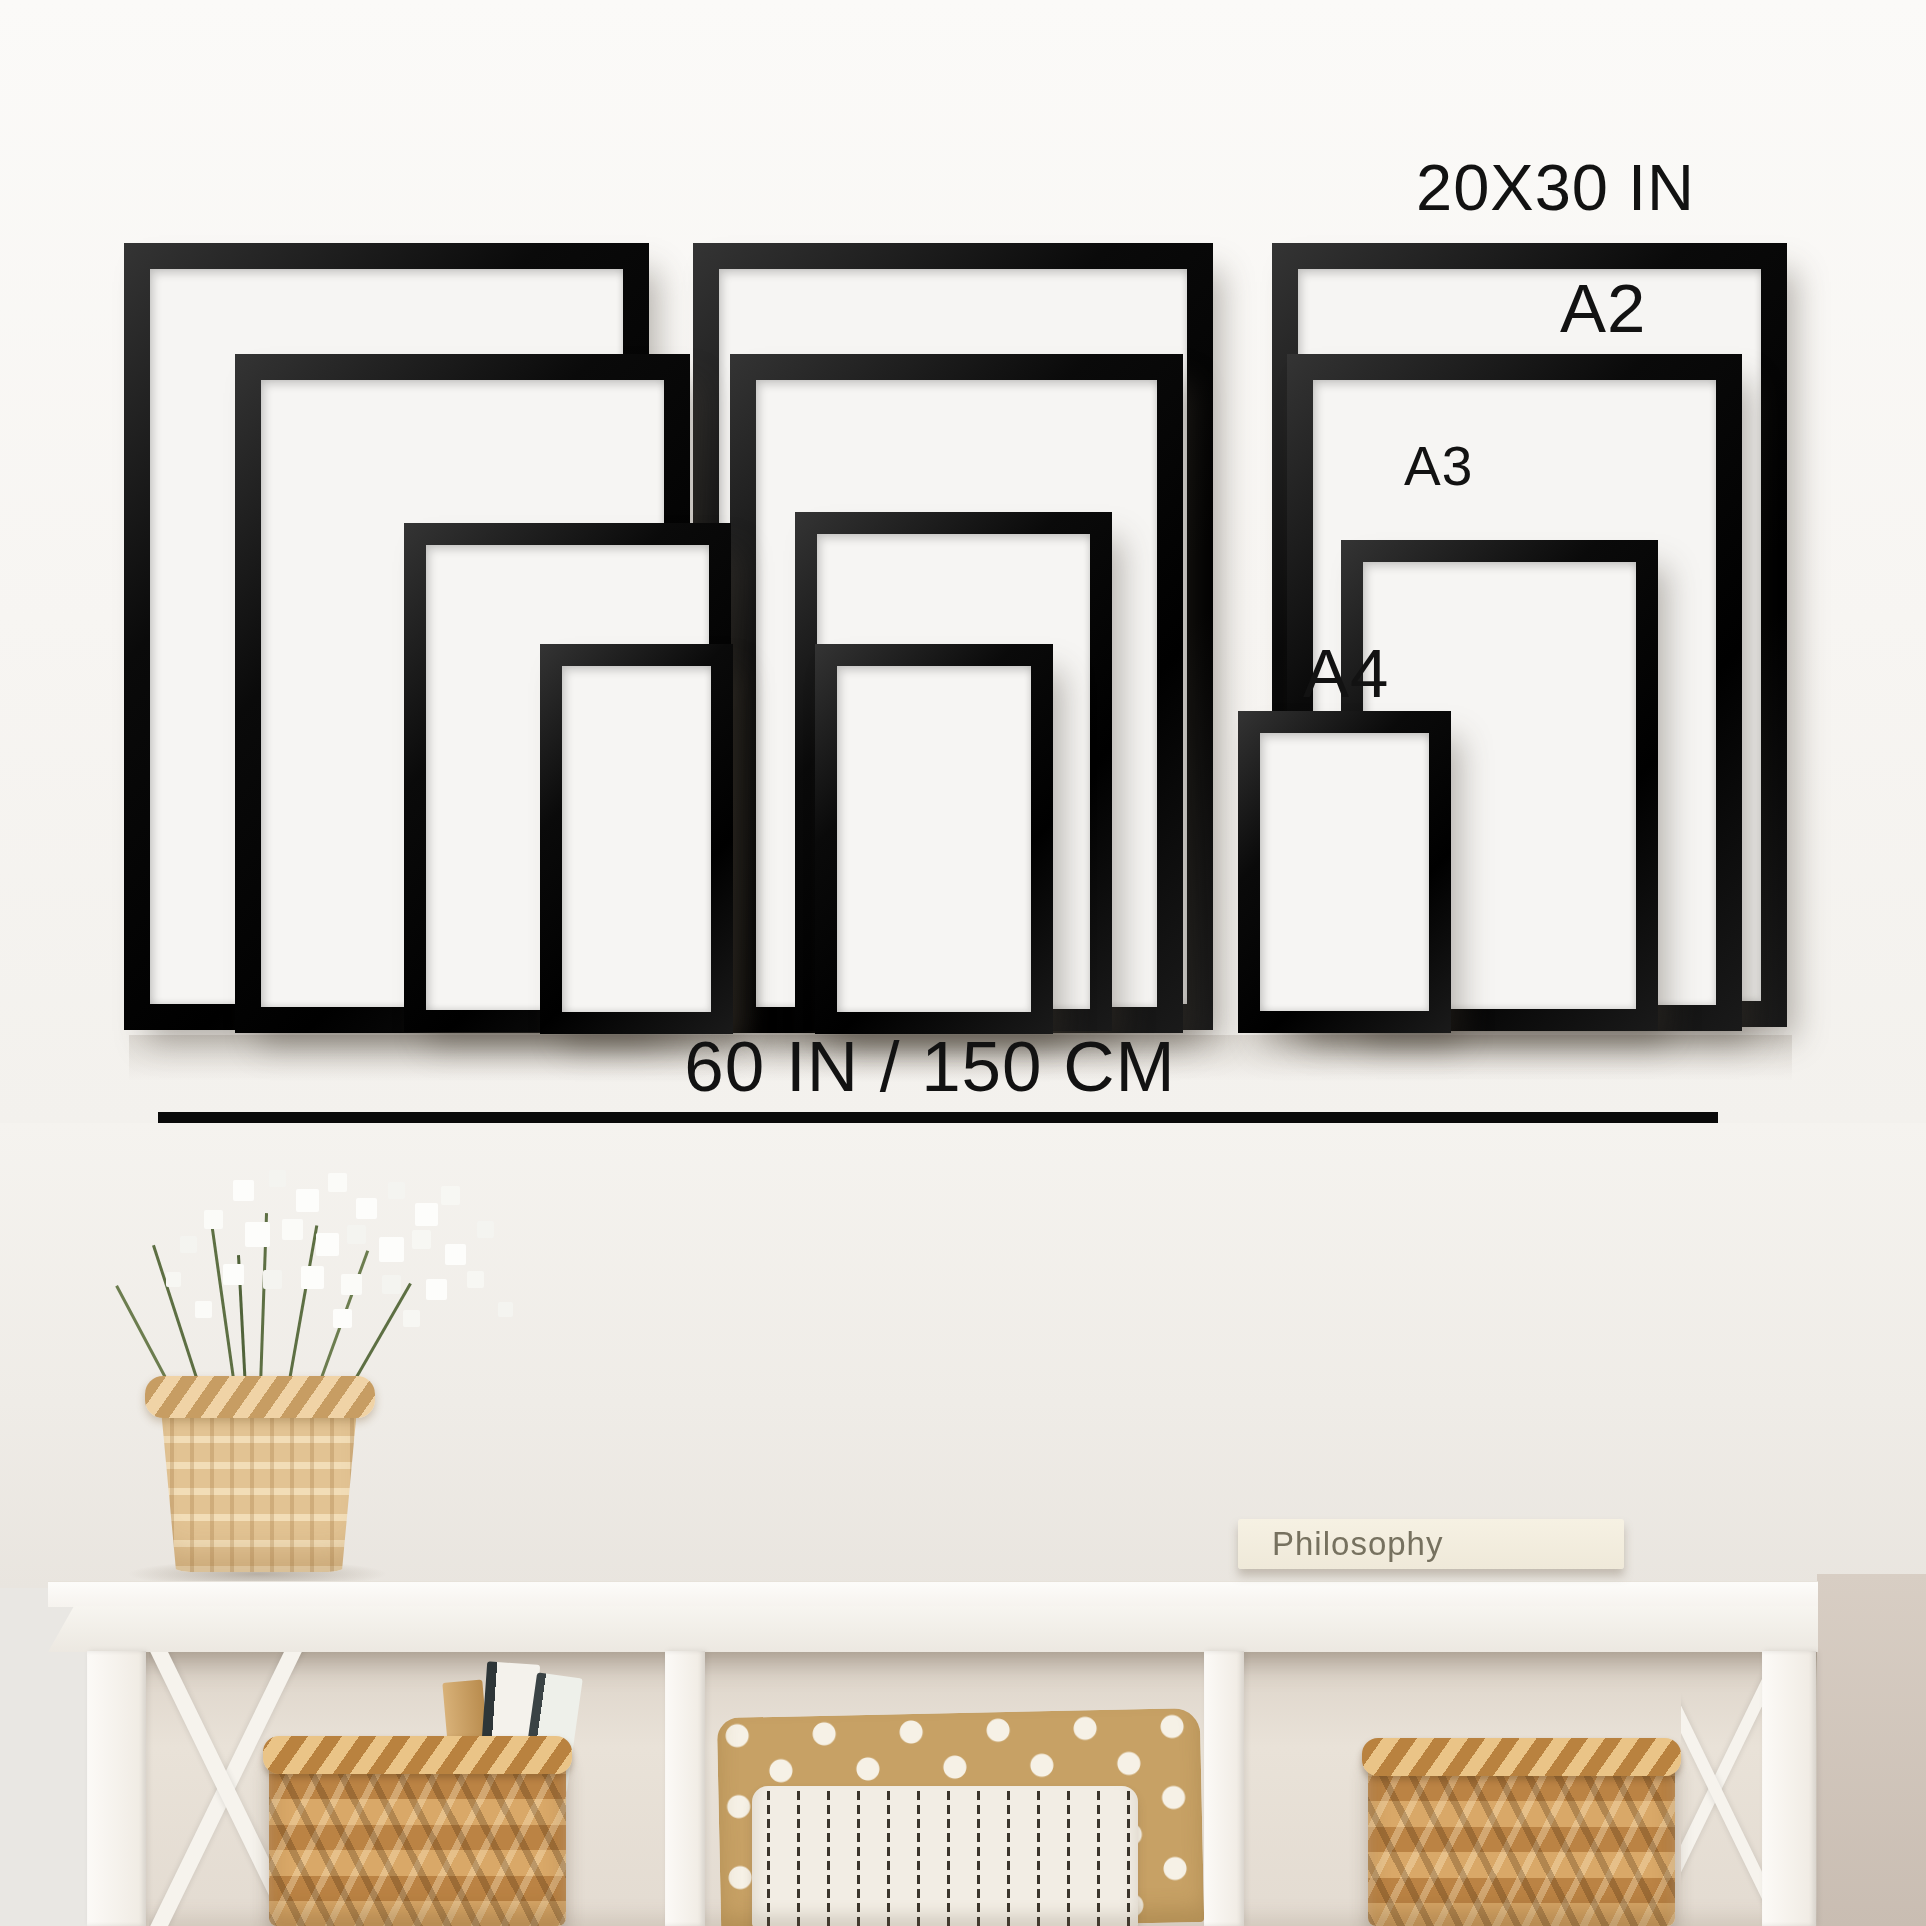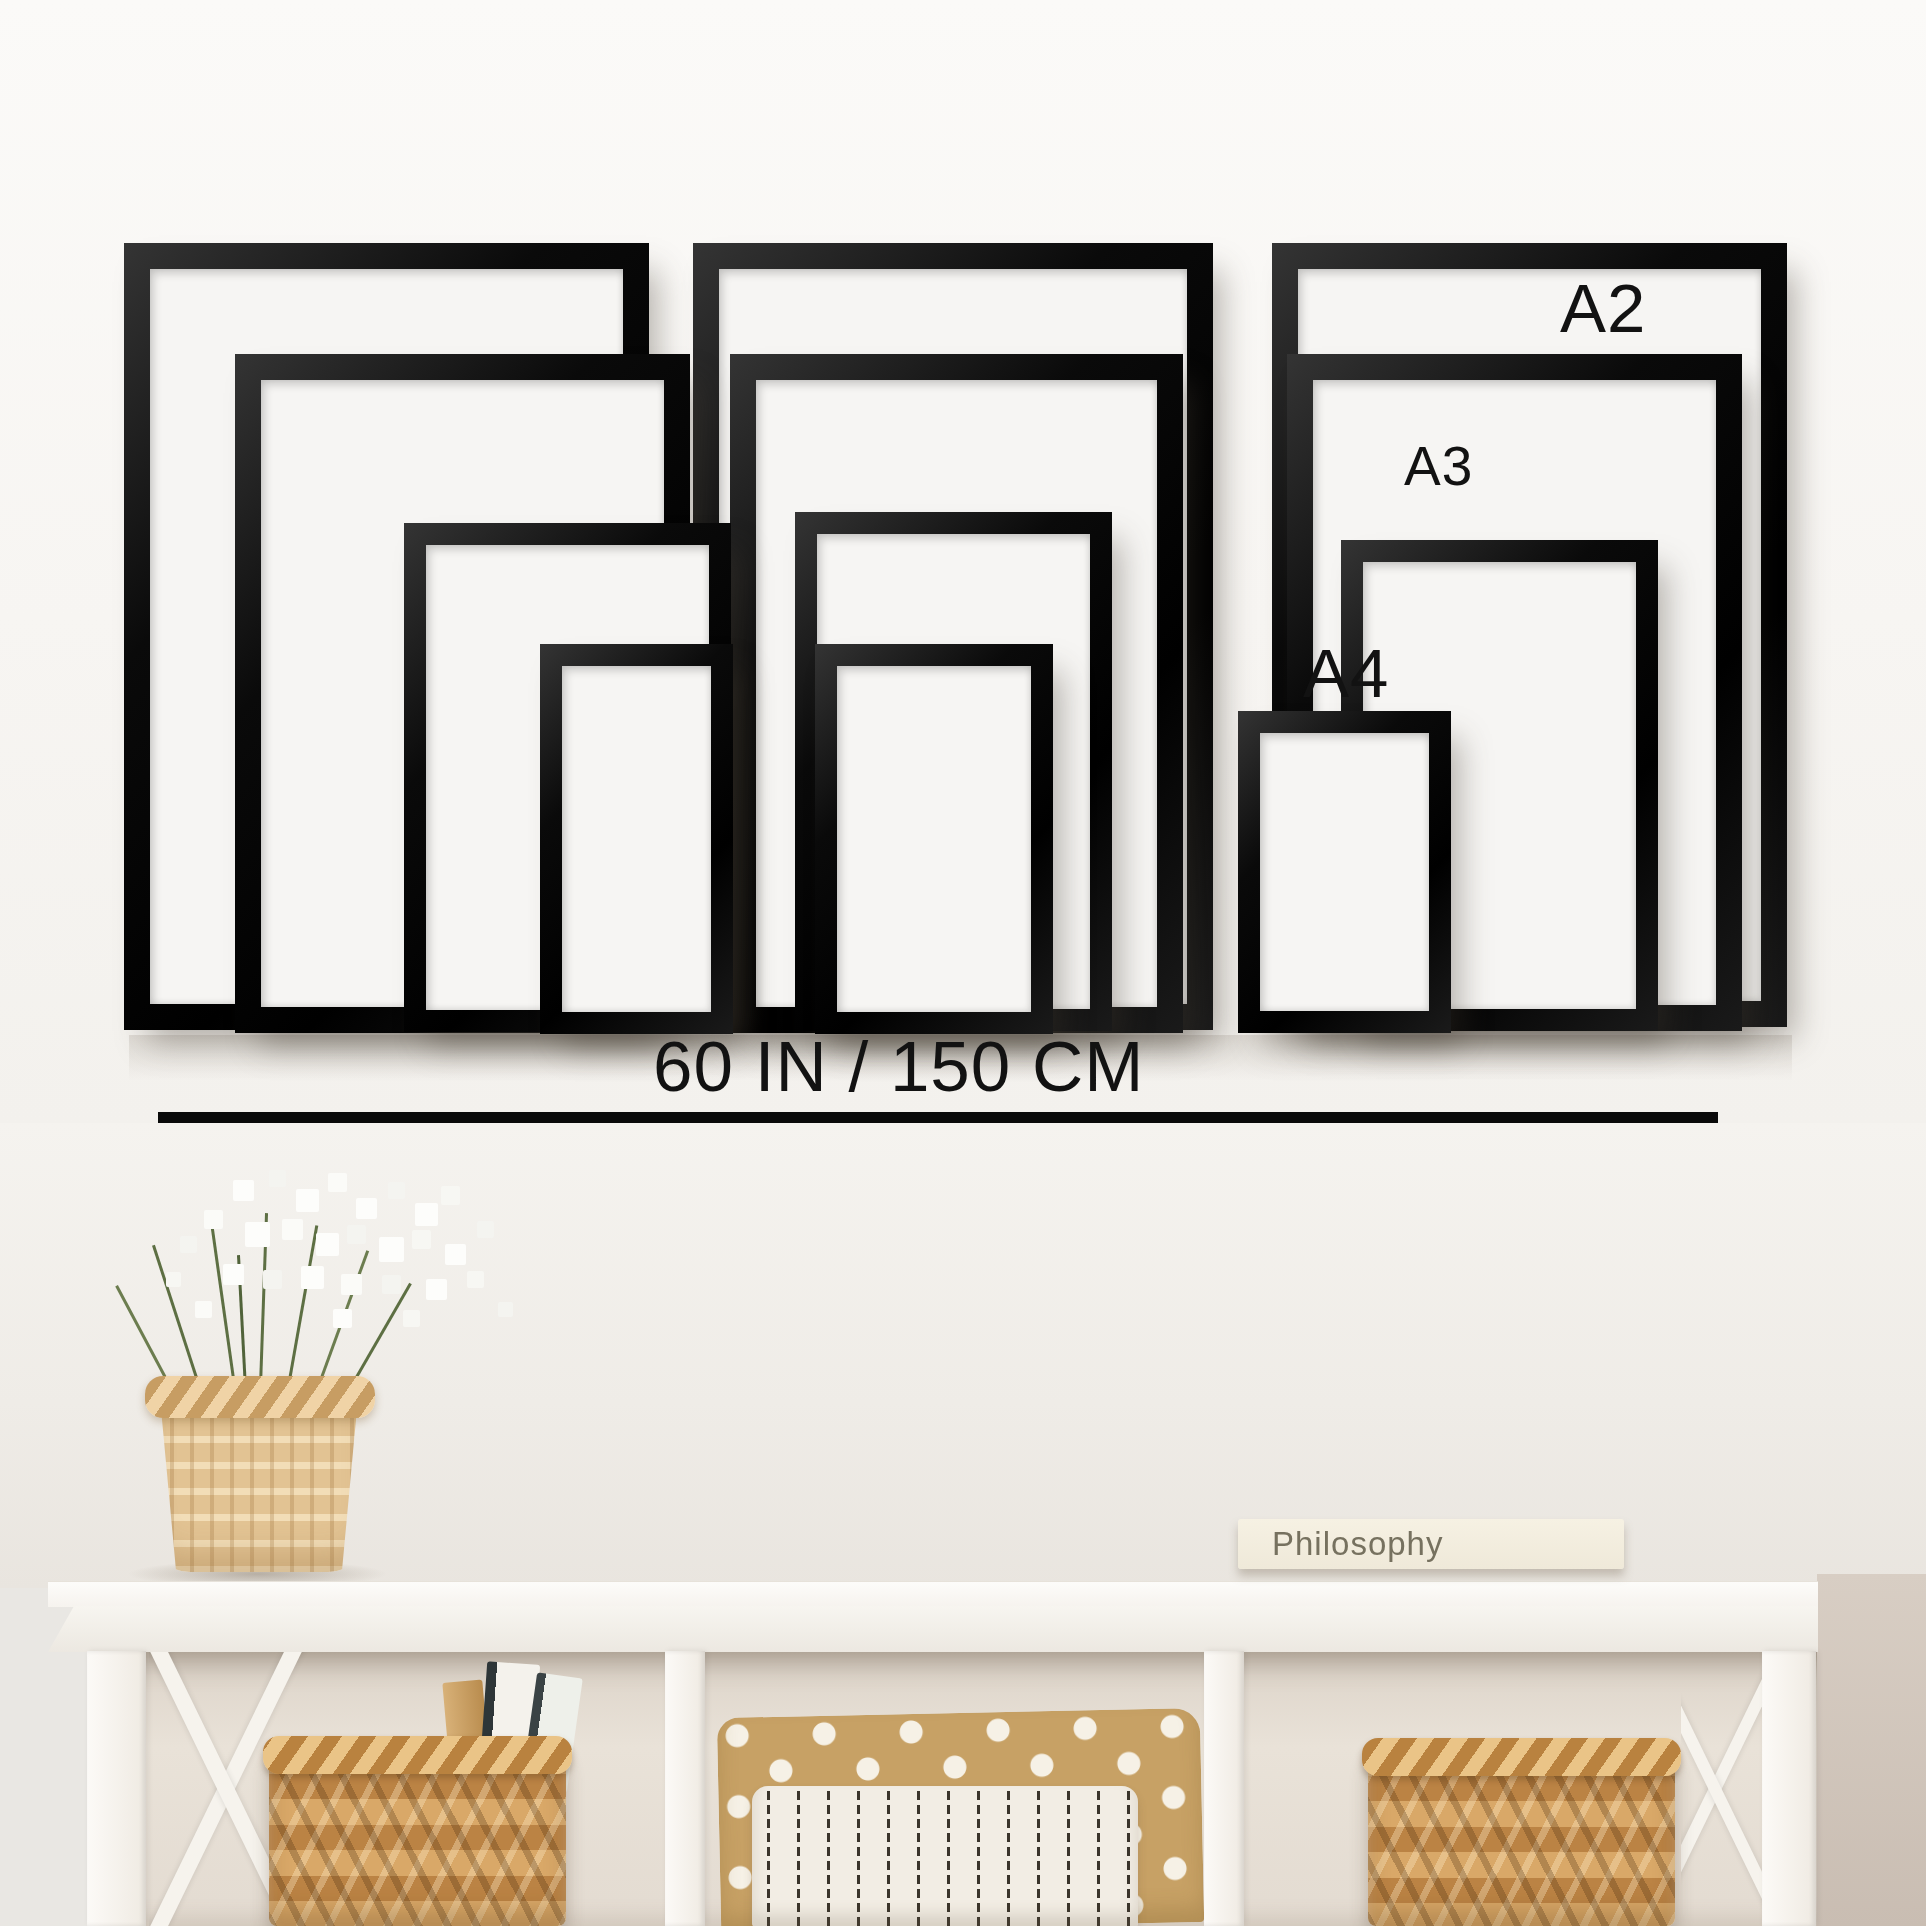--- a/index.html
+++ b/index.html
@@ -41,21 +41,21 @@
   
   .size-label{position:absolute;z-index:6;color:#121212;letter-spacing:1px;
     font-weight:400;white-space:nowrap;}
   #lbl-size-large{left:1366px;top:150px;width:329px;text-align:right;font-size:65px;}
   #lbl-a2{left:1560px;top:269px;font-size:69px;}
   #lbl-a3{left:1404px;top:434px;font-size:55px;}
   #lbl-a4{left:1303px;top:634px;font-size:69px;}
 
   
   #lbl-width{position:absolute;z-index:6;left:653px;top:1026px;width:554px;
-    font-size:71px;letter-spacing:1px;color:#121212;white-space:nowrap;}
+    text-align:center;font-size:71px;letter-spacing:1px;color:#121212;white-space:nowrap;}
   #width-line{position:absolute;z-index:6;left:158px;top:1112px;width:1560px;height:11px;
     background:#0a0a0a;}
 
   
   #caption{position:absolute;z-index:6;left:1008px;top:1317px;transform:translateX(-50%);
     font-size:117px;letter-spacing:1px;color:#191919;white-space:nowrap;font-weight:400;}
 
   
   .bench-top-surface{position:absolute;z-index:10;left:48px;top:1581px;width:1770px;height:25px;
     background:linear-gradient(180deg,#fdfcfa,#f6f3ee);border-top:1px solid #e7e2da;}
@@ -205,20 +205,21 @@
   <div class="frame z2" id="f-r2">
       <div class="inner"></div>
     </div>
   <div class="frame z3 thin" id="f-r3">
       <div class="inner"></div>
     </div>
   <div class="frame z4 thin" id="f-r4">
       <div class="inner"></div>
     </div>
 
+  <div class="size-label" id="lbl-size-large">20X30 IN</div>
   <div class="size-label" id="lbl-a2">A2</div>
   <div class="size-label" id="lbl-a3">A3</div>
   <div class="size-label" id="lbl-a4">A4</div>
 
   <div id="lbl-width">60 IN / 150 CM</div>
   <div id="width-line"></div>
 
 
   <div class="stem" id="st1"></div>
   <div class="stem" id="st2"></div>

